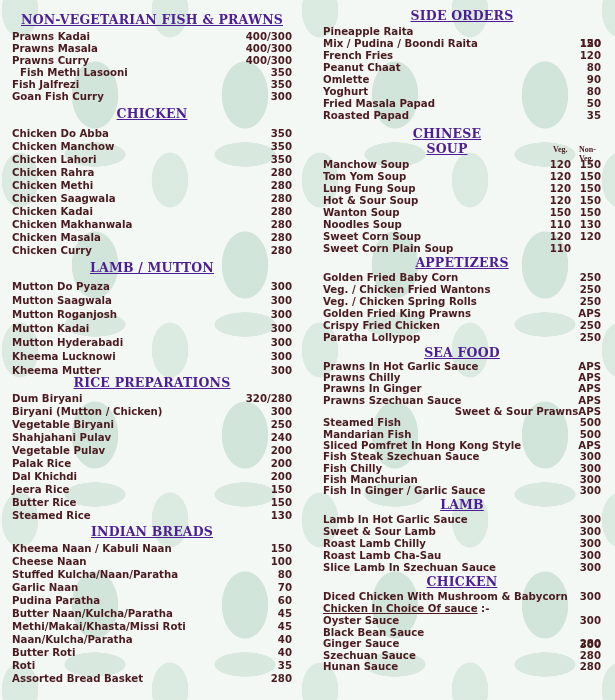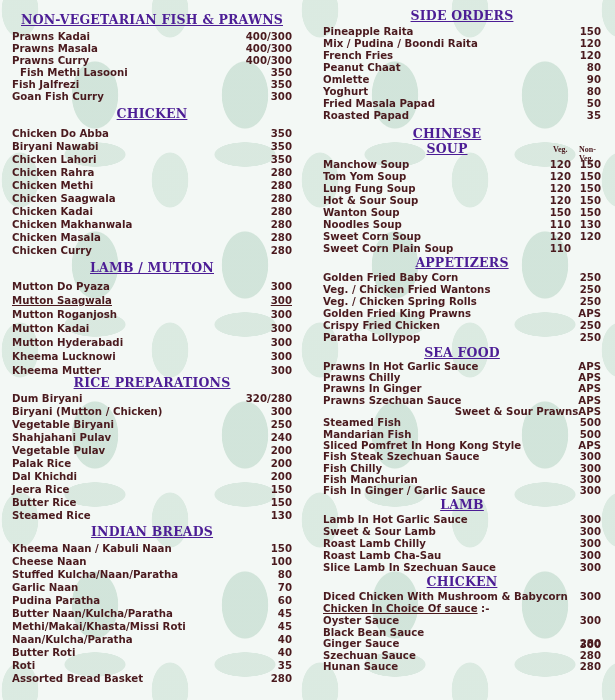--- a/index.html
+++ b/index.html
@@ -93,21 +93,21 @@
         <span class="name">Goan Fish Curry</span>
         <span class="price">300</span>
       </div>
 
     <div class="section-title" style="top:106px;">CHICKEN</div>
     <div class="row" style="top:128px;">
         <span class="name">Chicken Do Abba</span>
         <span class="price">350</span>
       </div>
     <div class="row" style="top:141px;">
-        <span class="name">Biryani Nawabi</span>
+        <span class="name">Chicken Manchow</span>
         <span class="price">350</span>
       </div>
     <div class="row" style="top:154px;">
         <span class="name">Chicken Lahori</span>
         <span class="price">350</span>
       </div>
     <div class="row" style="top:167px;">
         <span class="name">Chicken Rahra</span>
         <span class="price">280</span>
       </div>
@@ -134,21 +134,21 @@
     <div class="row" style="top:245px;">
         <span class="name">Chicken Curry</span>
         <span class="price">280</span>
       </div>
 
     <div class="section-title" style="top:260px;">LAMB / MUTTON</div>
     <div class="row" style="top:281px;">
         <span class="name">Mutton Do Pyaza</span>
         <span class="price">300</span>
       </div>
-    <div class="row" style="top:295px;text-decoration:underline;">
+    <div class="row" style="top:295px;">
         <span class="name">Mutton Saagwala</span>
         <span class="price">300</span>
       </div>
     <div class="row" style="top:309px;">
         <span class="name">Mutton Roganjosh</span>
         <span class="price">300</span>
       </div>
     <div class="row" style="top:323px;">
         <span class="name">Mutton Kadai</span>
         <span class="price">300</span>
@@ -251,21 +251,21 @@
       </div>
     <div class="row" style="top:673px;">
         <span class="name">Assorted Bread Basket</span>
         <span class="price">280</span>
       </div>
   </div>
 
   <div class="col right">
 
     <div class="section-title" style="top:8px;">SIDE ORDERS</div>
-    <div class="row" style="top:26px;">
+    <div class="row" style="top:26px;flex-direction:column;">
         <span class="name">Pineapple Raita</span>
         <span class="price">150</span>
       </div>
     <div class="row" style="top:38px;">
         <span class="name">Mix / Pudina / Boondi Raita</span>
         <span class="price">120</span>
       </div>
     <div class="row" style="top:50px;">
         <span class="name">French Fries</span>
         <span class="price">120</span>

